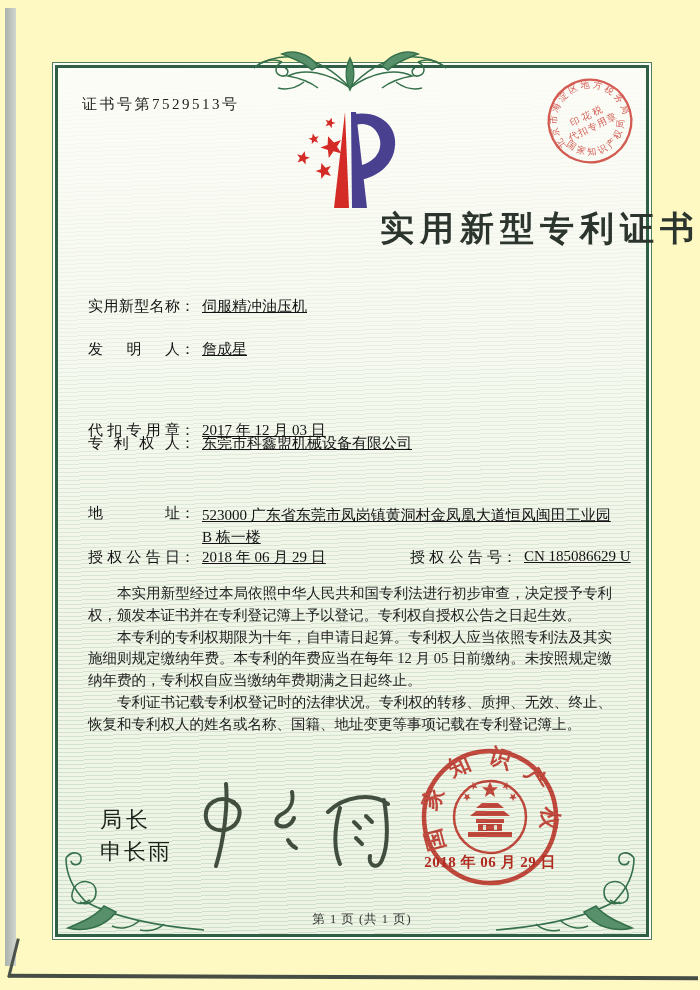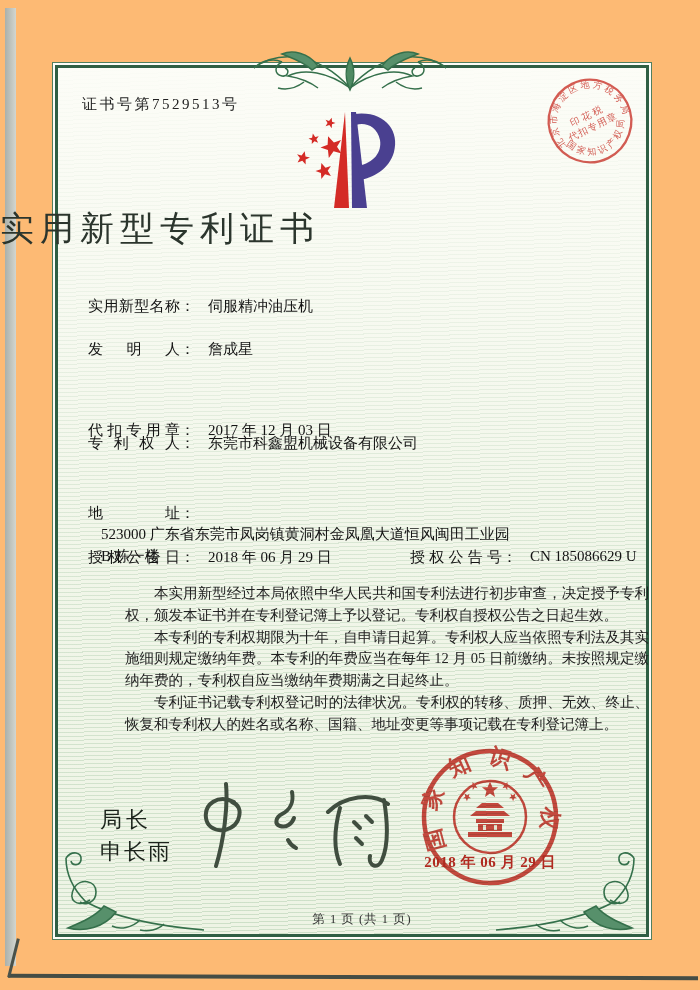--- a/index.html
+++ b/index.html
@@ -1,18 +1,18 @@
 <!DOCTYPE html>
 <html><head>
 <meta charset="utf-8">
 <style>
   html,body{margin:0;padding:0;background:#e9e9e5;}
   .scan{
     position:relative;width:700px;height:990px;margin:0 auto;
-    background:#fdba74;overflow:hidden;
+    background:#fef9c3;overflow:hidden;
     font-family:"Liberation Serif","DejaVu Serif",serif;
     color:#1b1b1b;
   }
   
   .edge-left{position:absolute;left:5px;top:8px;width:11px;height:958px;
     background:linear-gradient(to right,#aab0aa,#d2d6d0);}
   .edge-bottom{position:absolute;left:8px;top:975px;width:690px;height:4px;
     background:#454d45;transform:rotate(0.2deg);}
   .edge-corner{position:absolute;left:12px;top:938px;width:3px;height:40px;
     background:#4a524a;transform:rotate(14deg);}
@@ -21,30 +21,30 @@
     position:absolute;left:55px;top:65px;width:588px;height:866px;
     border:3px solid #2f5f44;
     box-shadow:0 0 0 2px #fdfdf8, 0 0 0 3px #517f5e;
     background-color:#eef4e5;
     background-image:
       linear-gradient(to bottom, rgba(253,253,248,0.95) 0%, rgba(253,253,248,0.6) 28%, rgba(253,253,248,0.2) 58%, rgba(253,253,248,0) 100%),
       repeating-linear-gradient(178deg, rgba(110,165,115,0.26) 0px, rgba(110,165,115,0.26) 1px, rgba(255,255,255,0) 1px, rgba(255,255,255,0) 4px);
   }
   .cert-no{position:absolute;left:82px;top:95px;font-size:15px;letter-spacing:2.5px;color:#222;}
   .logo{position:absolute;left:288px;top:110px;}
-  .title{position:absolute;left:0;top:206px;width:700px;text-align:left;
-    font-size:34px;font-weight:normal;letter-spacing:6px;color:#2b352d;}
+  .title{position:absolute;left:0;top:206px;width:700px;text-align:right;
+    font-size:34px;font-weight:bold;letter-spacing:6px;color:#2b352d;}
   .row{position:absolute;left:88px;width:530px;font-size:15px;color:#141414;}
   .flabel{display:inline-block;width:92px;text-align:justify;text-align-last:justify;vertical-align:top;}
   .fcolon{vertical-align:top;}
-  .fvalue{margin-left:13px;vertical-align:top;}
+  .fvalue{margin-left:7px;vertical-align:top;text-decoration:underline;}
   .addr-value{display:inline-block;width:415px;line-height:22px;}
   .pair-right{position:absolute;left:322px;top:0;white-space:nowrap;}
   .paras{position:absolute;left:88px;top:583px;width:524px;font-size:14.5px;
-    line-height:21.8px;text-align:justify;color:#222;margin-left:37px;}
+    line-height:21.8px;text-align:justify;color:#222;}
   .paras p{margin:0;text-indent:2em;}
   .signer-title{position:absolute;left:100px;top:805px;font-size:22px;letter-spacing:4px;color:#1c241c;}
   .signer-name{position:absolute;left:100px;top:837px;font-size:22px;letter-spacing:2px;color:#1c241c;}
   .signature{position:absolute;left:188px;top:778px;}
   .seal{position:absolute;left:415px;top:742px;mix-blend-mode:multiply;opacity:0.9;}
   .seal-date{position:absolute;left:405px;top:853px;width:170px;text-align:center;
     font-size:15px;font-weight:bold;color:#b02a20;letter-spacing:0.5px;}
   .stamp{position:absolute;left:542px;top:73px;opacity:0.85;mix-blend-mode:multiply;}
   .orn-top{position:absolute;left:248px;top:42px;}
   .orn-bl{position:absolute;left:56px;top:842px;}

